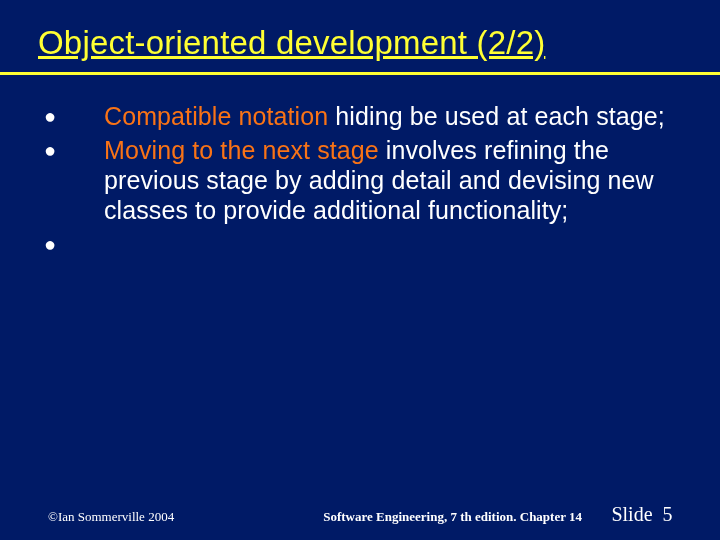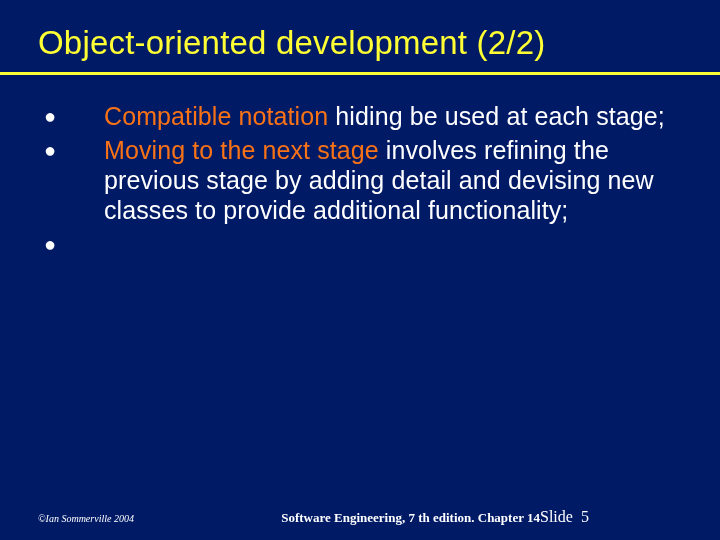--- a/index.html
+++ b/index.html
@@ -10,20 +10,21 @@
     color:#fff;
     overflow:hidden;
     position:relative;
   }
   .title{
     font-family:Arial,Helvetica,sans-serif;
     font-size:33px;
     color:#ffff33;
     padding:24px 0 10px 38px;
     letter-spacing:0.2px;
+    text-decoration:underline;
   }
   .rule{
     height:3px;
     background:#ffff33;
     margin:0;
     border:none;
   }
   .content{
     padding:26px 38px 0 38px;
   }
@@ -56,36 +57,35 @@
   .txt .u{text-decoration:underline}
   .footer{
     position:absolute;
     left:0;right:0;bottom:14px;
     display:flex;
     align-items:baseline;
     color:#fff;
     font-family:"Times New Roman",Times,serif;
   }
   .foot-left{
-    font-size:10px;
-    padding-left:38px;
+    font-size:13px;
+    padding-left:48px;
     width:200px;
-    font-style:italic;
   }
   .foot-center{
     font-size:13px;
     font-weight:bold;
     text-align:right;
     flex:1;
   }
   .foot-right{
-    font-size:16px;
-    padding-right:60px;
+    font-size:20px;
+    padding-right:18px;
     width:120px;
-    text-align:left;
+    text-align:center;
   }
 </style>
 </head>
 <body>
 
 <div class="title">Object-oriented development (2/2)</div>
 <hr class="rule">
 
 <div class="content">
   <ul class="bullets">

